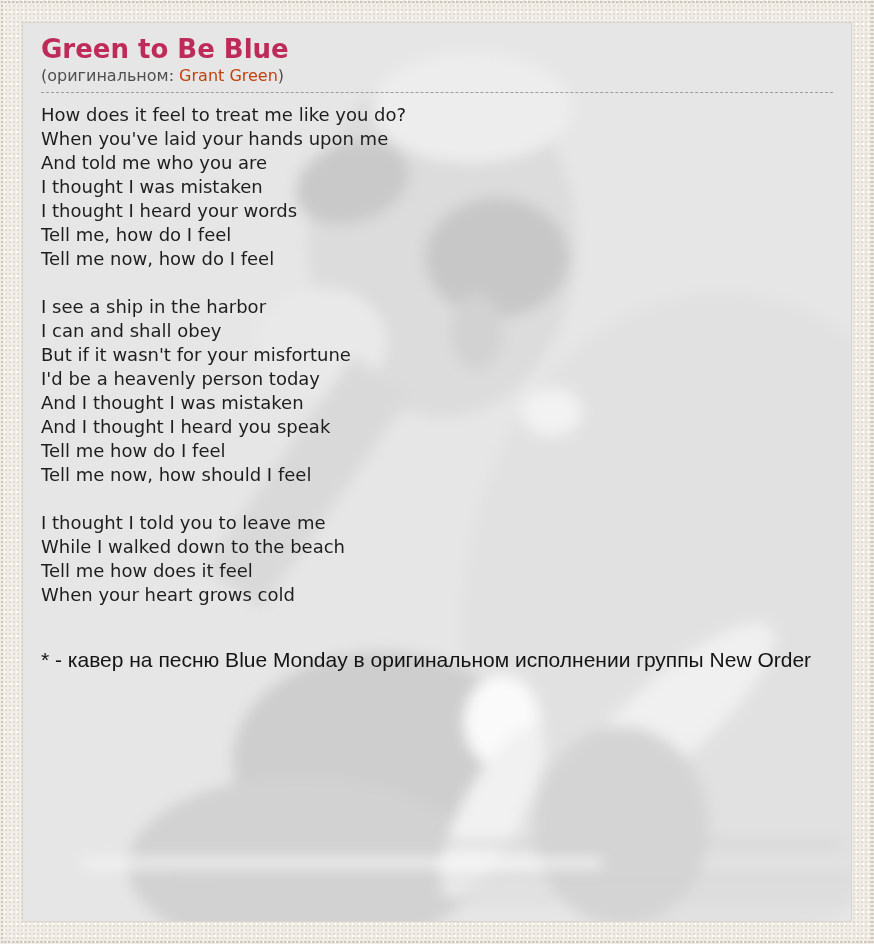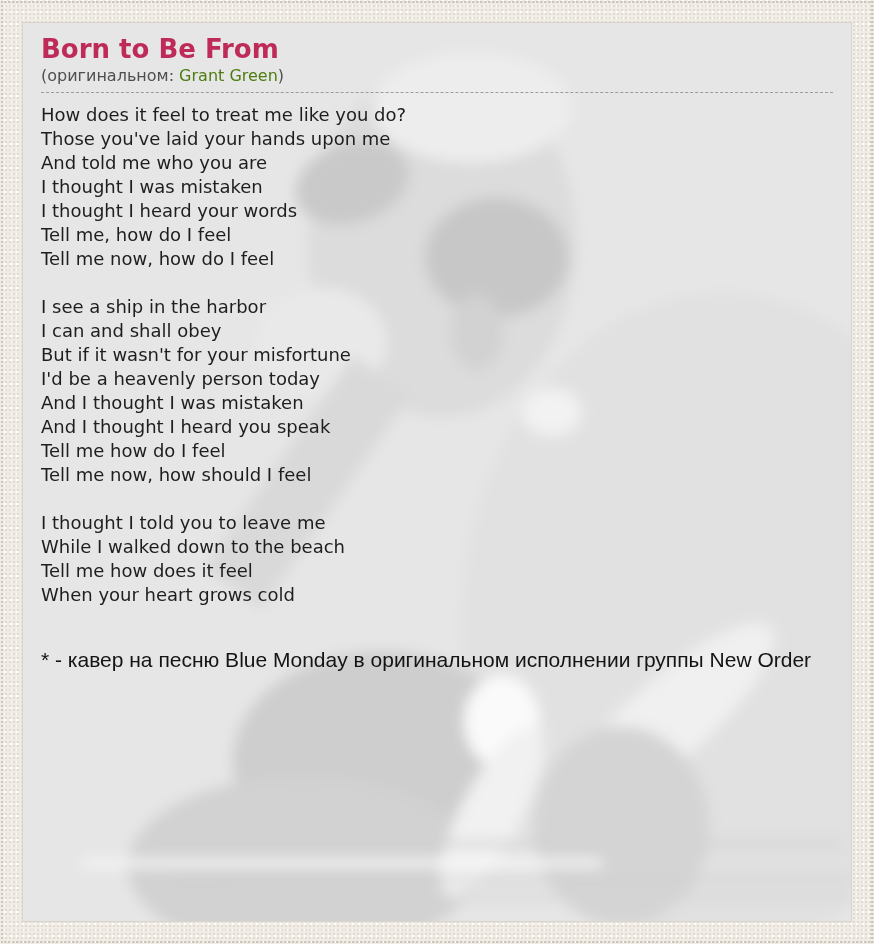--- a/index.html
+++ b/index.html
@@ -45,21 +45,21 @@
     font-family: "DejaVu Sans", sans-serif;
     font-size: 26px; font-weight: bold; line-height: 1.15;
     color: #bf2b58;
   }
   .subtitle {
     margin-top: 1px;
     font-size: 16px;
     color: #4f4f4f;
   }
   .artist-link {
-    color: #4d7c0f;
+    color: #c2410c;
     text-decoration: none;
     cursor: pointer;
   }
   .lyrics {
     margin-top: 10px;
     font-size: 18px; line-height: 24px;
     color: #1e1e1e;
   }
   .stanza { margin: 0 0 24px 0; white-space: pre-line; }
   .footnote {
@@ -104,29 +104,29 @@
       <rect x="120" y="820" width="700" height="6" fill="#d2d2d2"></rect>
       <rect x="60" y="838" width="520" height="8" fill="#f6f6f6"></rect>
       <rect x="150" y="856" width="680" height="5" fill="#d0d0d0"></rect>
       <rect x="200" y="874" width="630" height="5" fill="#d4d4d4"></rect>
     </g>
   </svg>
 
   <div class="panel-inner">
 
     <div class="header">
-      <h1 class="title">Born to Be From</h1>
+      <h1 class="title">Green to Be Blue</h1>
       <div class="subtitle">
         <span>(оригинальном: </span><a class="artist-link">Grant Green</a><span>)</span>
       </div>
     </div>
 
     <div class="lyrics">
         <p class="stanza">How does it feel to treat me like you do?
-Those you've laid your hands upon me
+When you've laid your hands upon me
 And told me who you are
 I thought I was mistaken
 I thought I heard your words
 Tell me, how do I feel
 Tell me now, how do I feel</p>
         <p class="stanza">I see a ship in the harbor
 I can and shall obey
 But if it wasn't for your misfortune
 I'd be a heavenly person today
 And I thought I was mistaken

